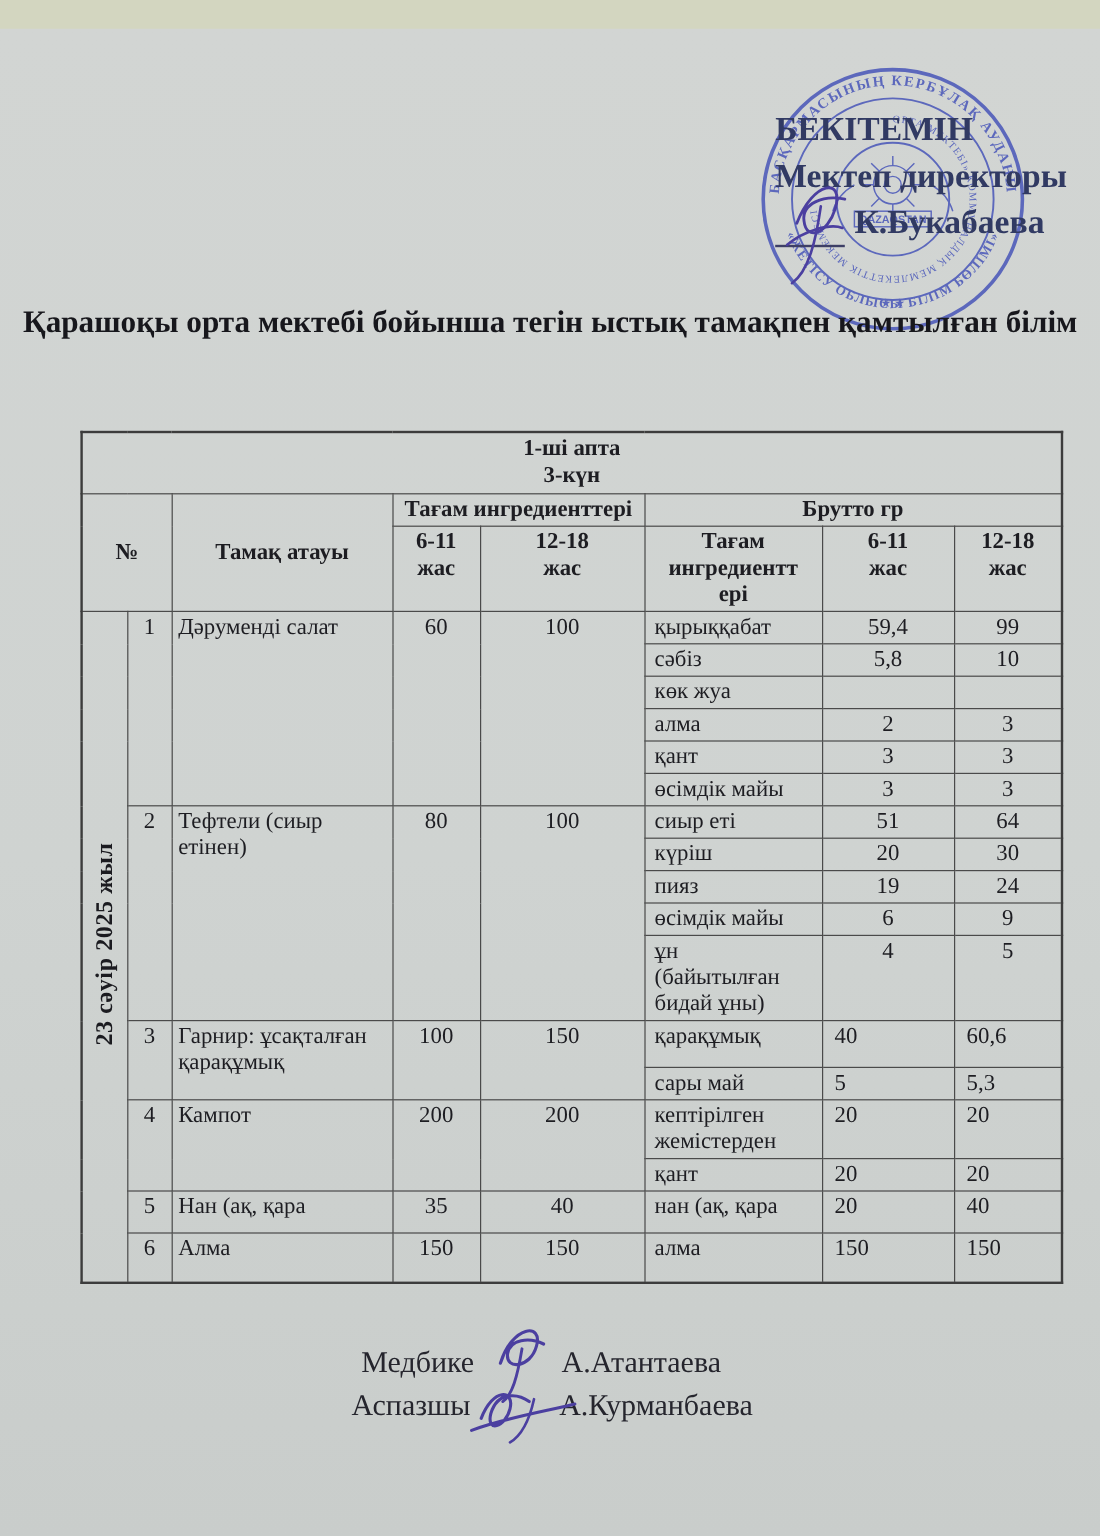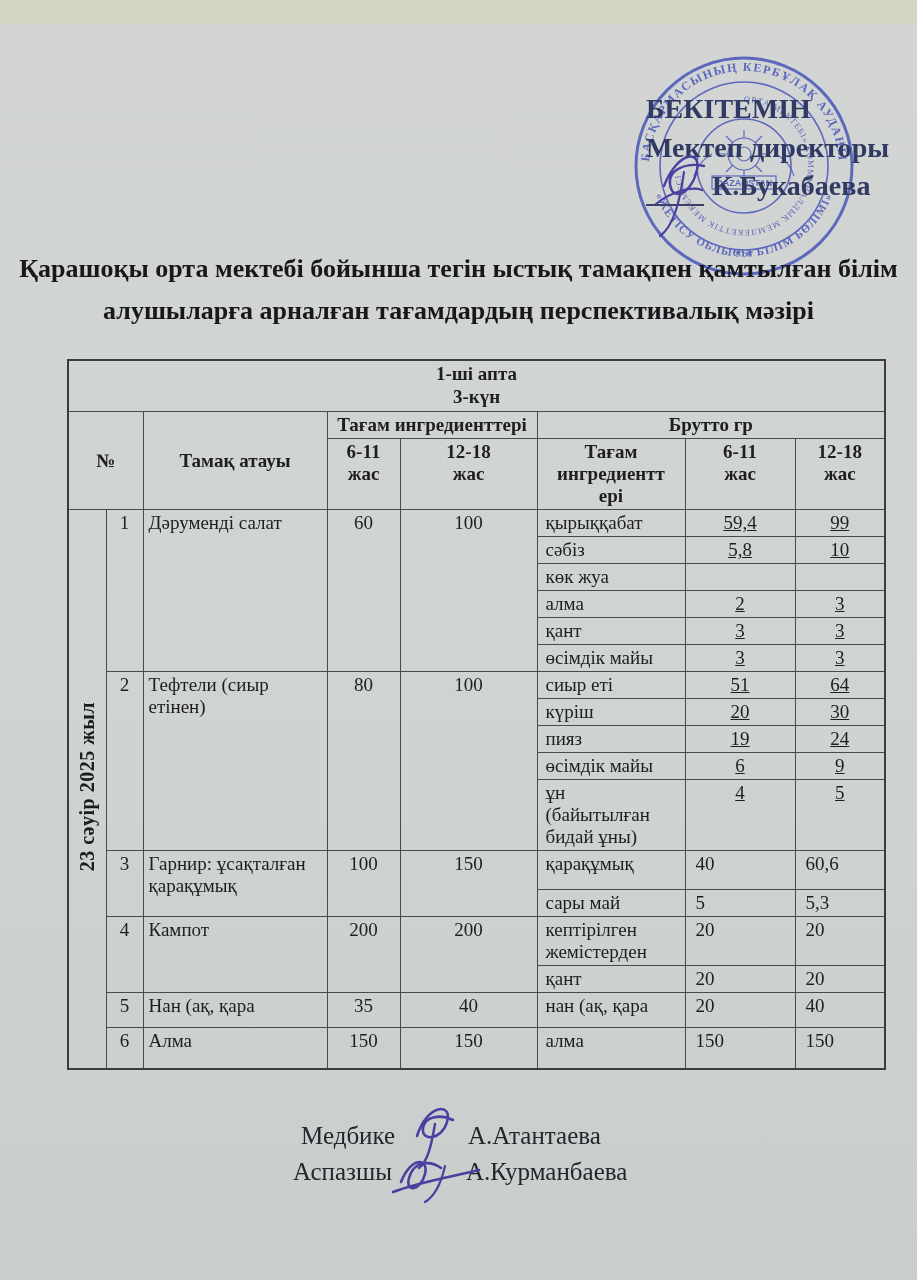--- a/index.html
+++ b/index.html
@@ -37,21 +37,21 @@
     overflow:hidden;
   }
   table.menu{border:2px solid #3c3c3c;}
   th{font-weight:bold;margin-left:18px;}
   .center{text-align:center;}
   .vmid{vertical-align:middle !important;}
   .prewrap{white-space:pre-line;}
   .weekcell{text-align:center;font-weight:bold;padding:1px 0 3px 0 !important;line-height:1.22;}
   .ingname{text-align:left;padding-left:8px !important;}
   .gl{text-align:left;padding-left:10px !important;}
-  .gc{text-align:center;text-decoration:underline;}
+  .gc{text-align:center;}
   .datecell{text-align:center;vertical-align:middle !important;padding:0 !important;}
   .vtext{
     display:inline-block;writing-mode:vertical-rl;transform:rotate(180deg);
     font-weight:bold;font-size:20px;white-space:nowrap;color:#1b1b20;letter-spacing:.5px;
   }
   
   .footer{position:absolute;left:0;top:0;width:917px;height:1280px;pointer-events:none;}
   .frole1{position:absolute;left:301px;top:1122px;font-size:25px;color:#25252d;}
   .fname1{position:absolute;left:468px;top:1122px;font-size:25px;color:#25252d;}
   .frole2{position:absolute;left:293px;top:1158px;font-size:25px;color:#25252d;}
@@ -104,21 +104,20 @@
   </div>
 </div>
 
 <svg class="sig-approval" viewBox="0 0 130 110">
   <path d="M34,52 C48,16 74,14 66,40 C60,60 42,68 40,50 C38,36 56,28 74,32" fill="none" stroke="#4b3fa0" stroke-width="2.4" stroke-linecap="round"></path>
   <path d="M54,38 C50,66 44,92 30,102 M26,70 C40,58 62,52 72,56" fill="none" stroke="#4b3fa0" stroke-width="2.2" stroke-linecap="round"></path>
 </svg>
 
 <div class="title">
   <div>Қарашоқы орта мектебі бойынша тегін ыстық тамақпен қамтылған білім</div>
-  <div>алушыларға арналған тағамдардың перспективалық мәзірі</div>
 </div>
 
 <table class="menu">
   <colgroup>
     <col style="width:38px">
       <col style="width:37px">
       <col style="width:184px">
     <col style="width:73px">
       <col style="width:137px">
       <col style="width:148px">

